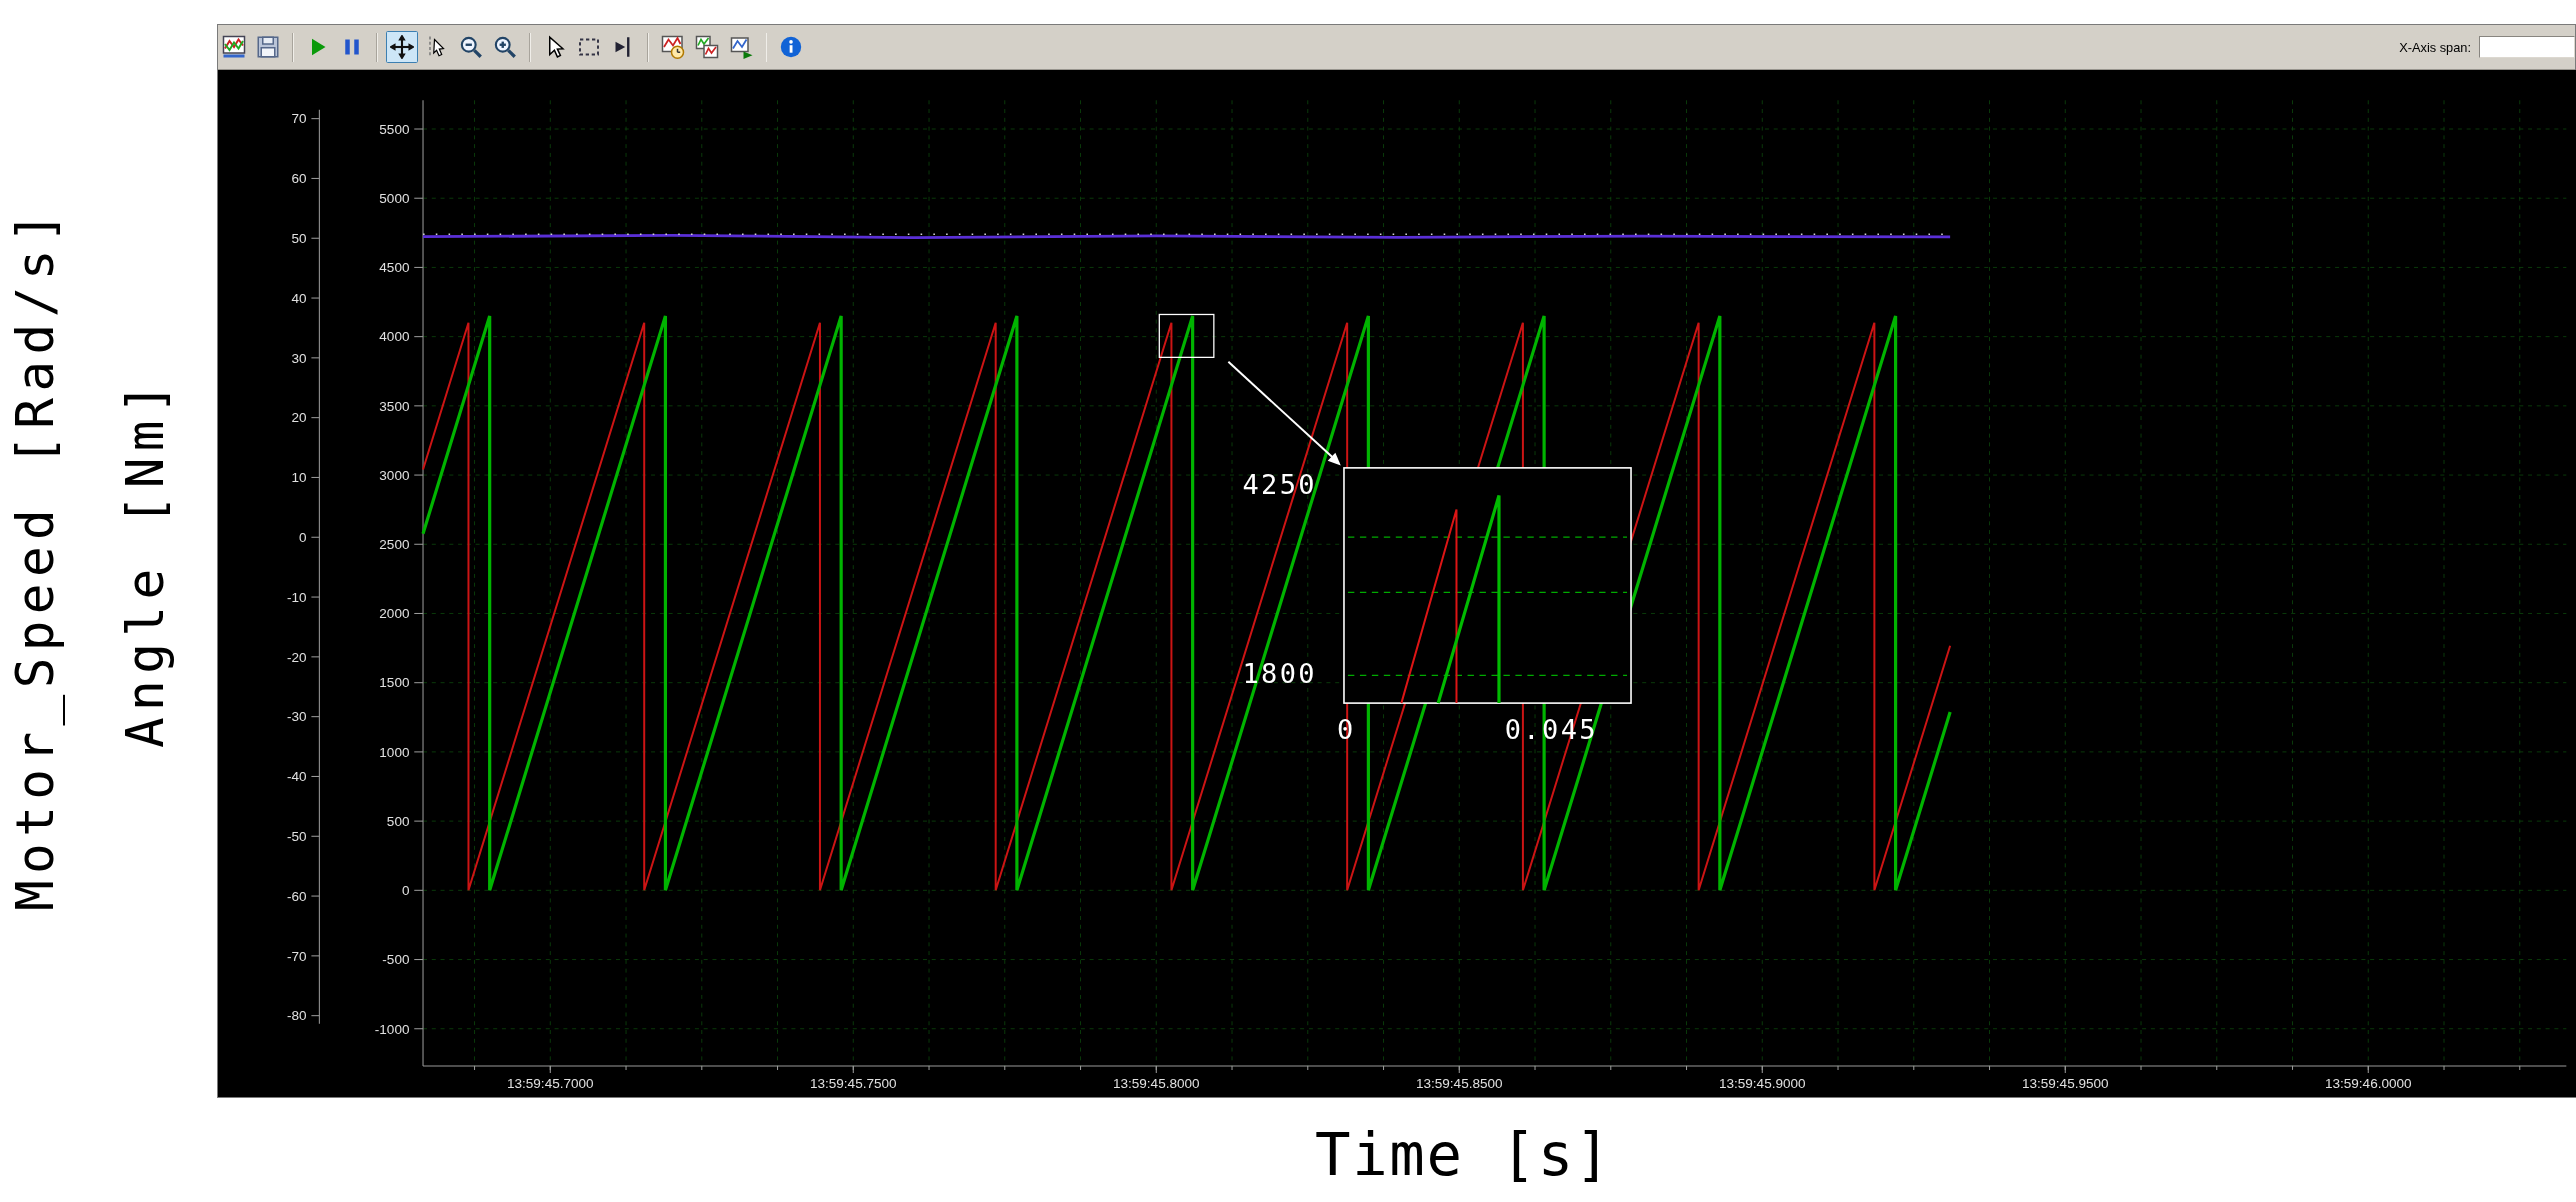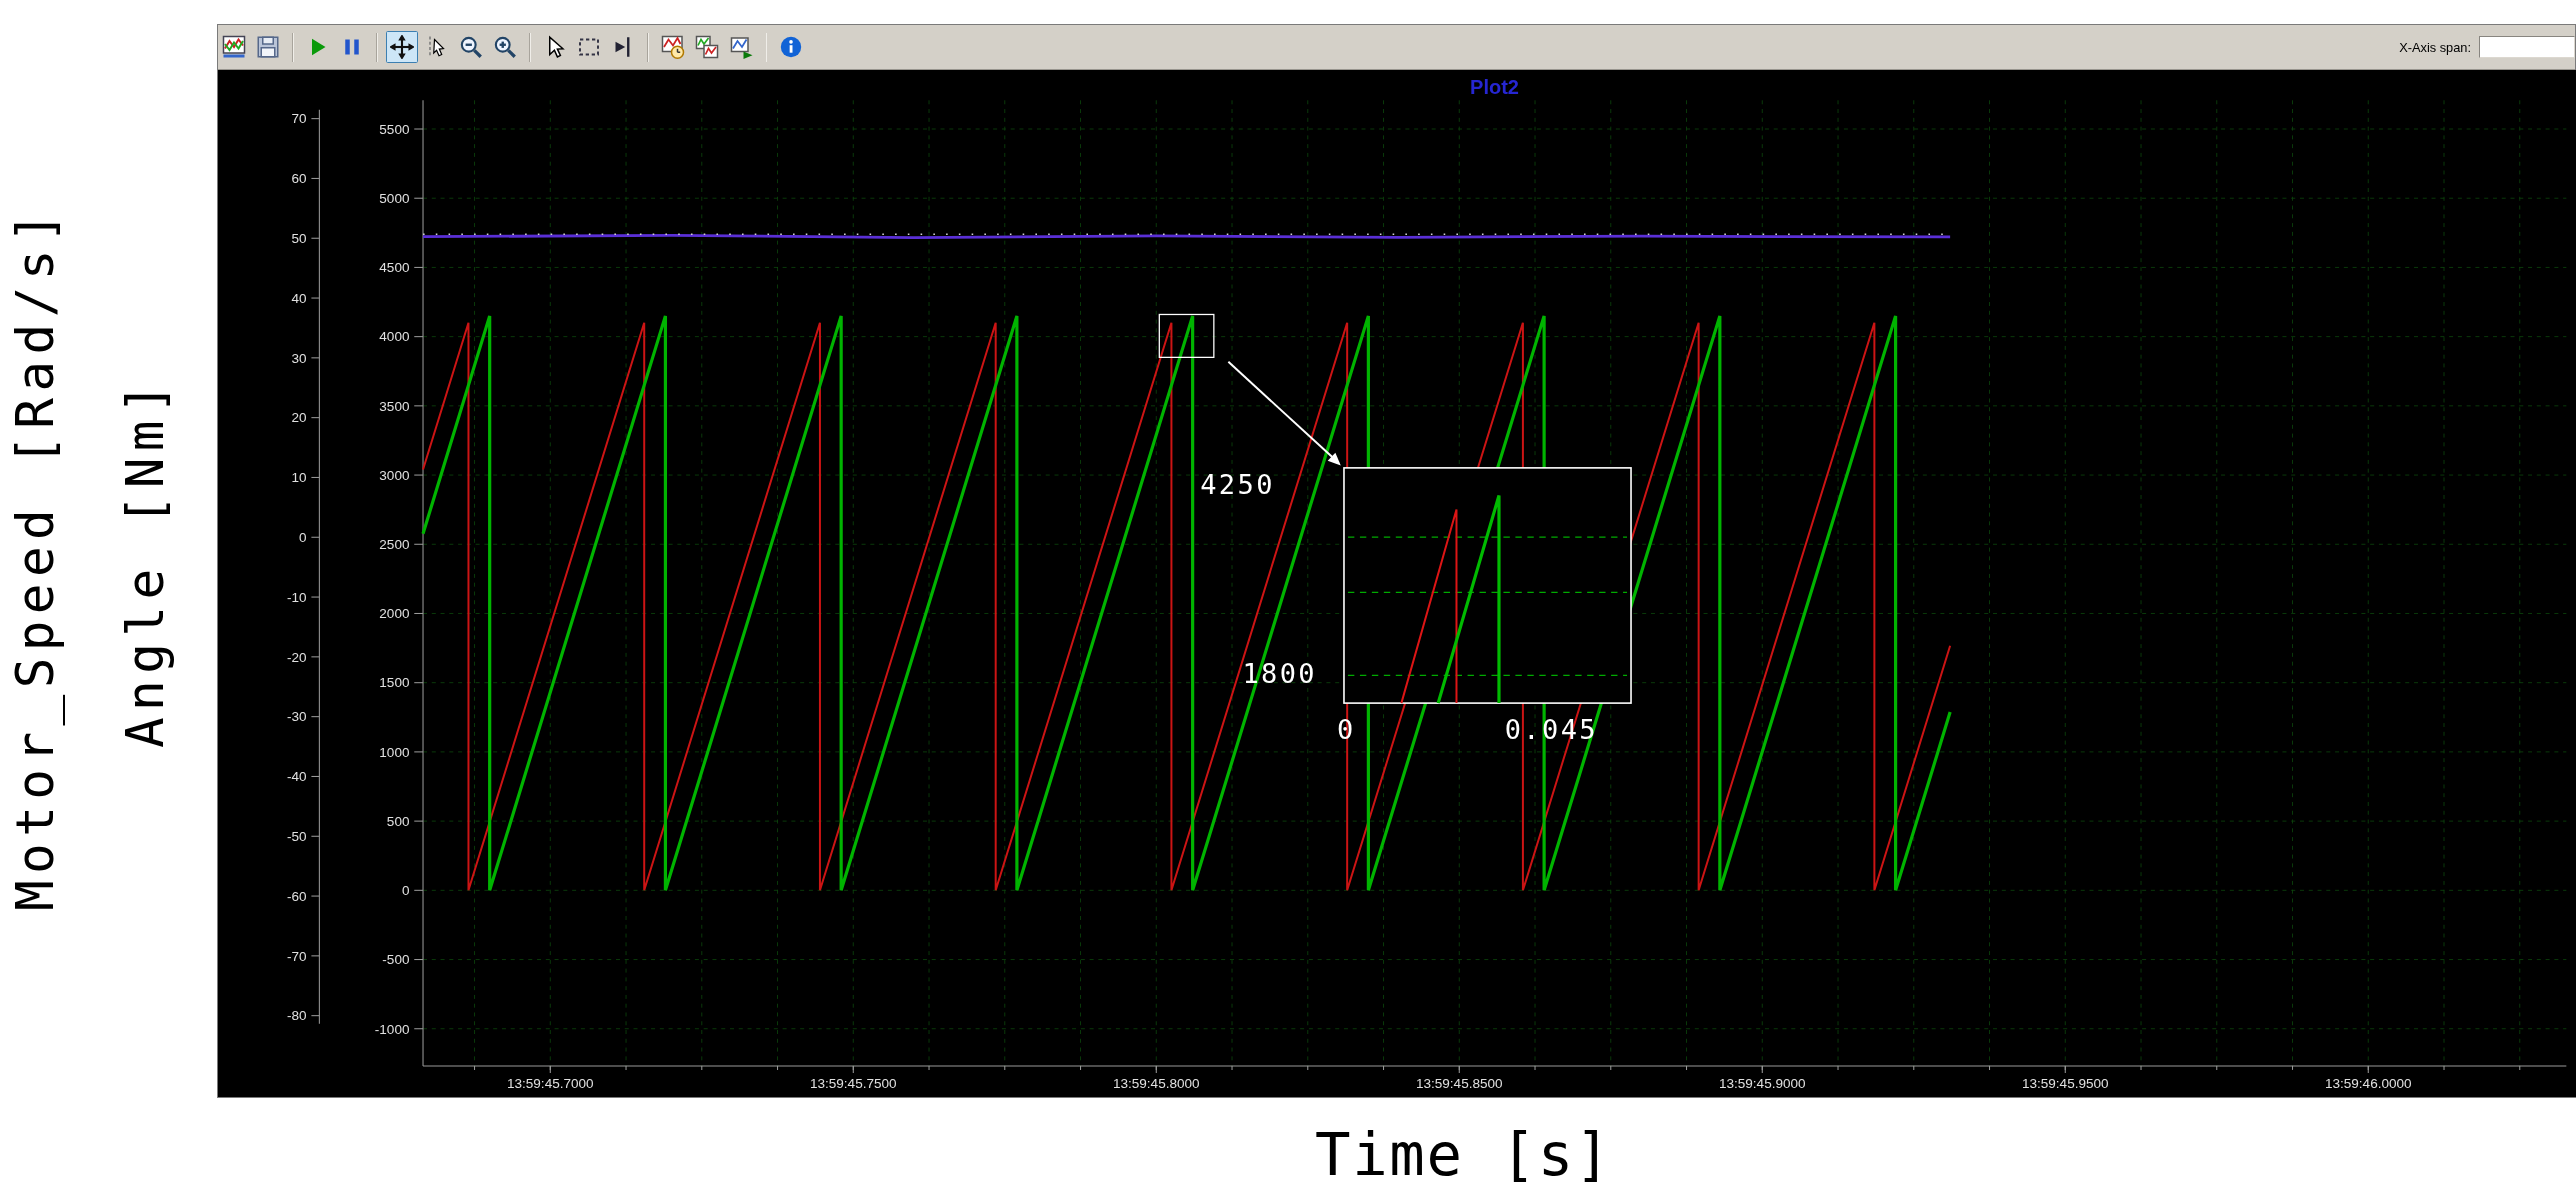--- a/index.html
+++ b/index.html
@@ -23,21 +23,21 @@
   .tb-btn.active{background:#cde6f7;border:0.8px solid #3c7fb1}
   .tb-sep{width:1.6px;height:29px;background:#a8a49c;border-right:0.8px solid #f0eee9;margin:0 5.6px}
   .tb-right{margin-left:auto;display:flex;align-items:center;gap:8px;font-size:12.8px;color:#000}
   .tb-right input{width:96px;height:21.5px;border:1.6px inset #dcd8d0;background:#fff;font-size:12px;padding:0 4px;font-family:"Liberation Sans",sans-serif}
 
   .plot-area{position:absolute;left:0;top:45px;width:2358px;height:1027px;background:#000}
   .plot-title{position:absolute;left:205px;top:6.4px;width:2143px;text-align:center;color:#2626d2;font-weight:bold;font-size:20px;font-family:"Liberation Sans",sans-serif}
   #chart{position:absolute;left:0;top:0;width:2358px;height:1027px}
 
   .inset-num{position:absolute;color:#fff;font-family:"DejaVu Sans Mono",monospace;font-size:27px;letter-spacing:2.4px;white-space:nowrap}
-  #inset-ymax{left:940px;top:399px;width:159px;text-align:center}
+  #inset-ymax{left:940px;top:399px;width:159px;text-align:right}
   #inset-ymin{left:940px;top:588px;width:159px;text-align:right}
   #inset-xmin{left:1119px;top:644px;width:64px;text-align:left}
   #inset-xmax{left:1260px;top:644px;width:120px;text-align:right}
 </style>
 </head>
 <body>
 
 <div class="page">
 
   <div class="annot" id="annot-speed">Motor_Speed [Rad/s]</div>
@@ -190,21 +190,20 @@
             </span>
           </div>
         </div>
       <div class="tb-right">
         <span>X-Axis span:</span>
         <input type="text" value="" style="">
       </div>
     </div>
 
     <div class="plot-area">
-      <div class="plot-title">Plot2</div>
       <svg id="chart" viewBox="0 0 2957 1288">
           <g stroke="#0c470c" stroke-width="1" stroke-dasharray="5 6">
             <line x1="321.6" y1="38" x2="321.6" y2="1249"></line>
             <line x1="416.6" y1="38" x2="416.6" y2="1249"></line>
             <line x1="511.6" y1="38" x2="511.6" y2="1249"></line>
             <line x1="606.6" y1="38" x2="606.6" y2="1249"></line>
             <line x1="701.6" y1="38" x2="701.6" y2="1249"></line>
             <line x1="796.6" y1="38" x2="796.6" y2="1249"></line>
             <line x1="891.6" y1="38" x2="891.6" y2="1249"></line>
             <line x1="986.6" y1="38" x2="986.6" y2="1249"></line>

